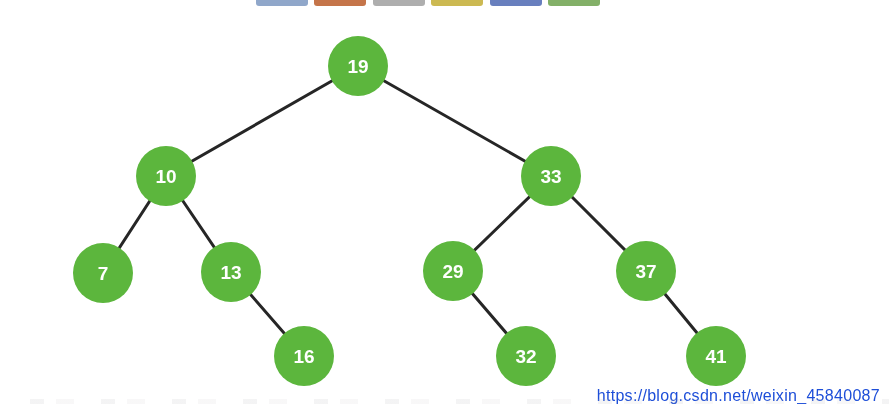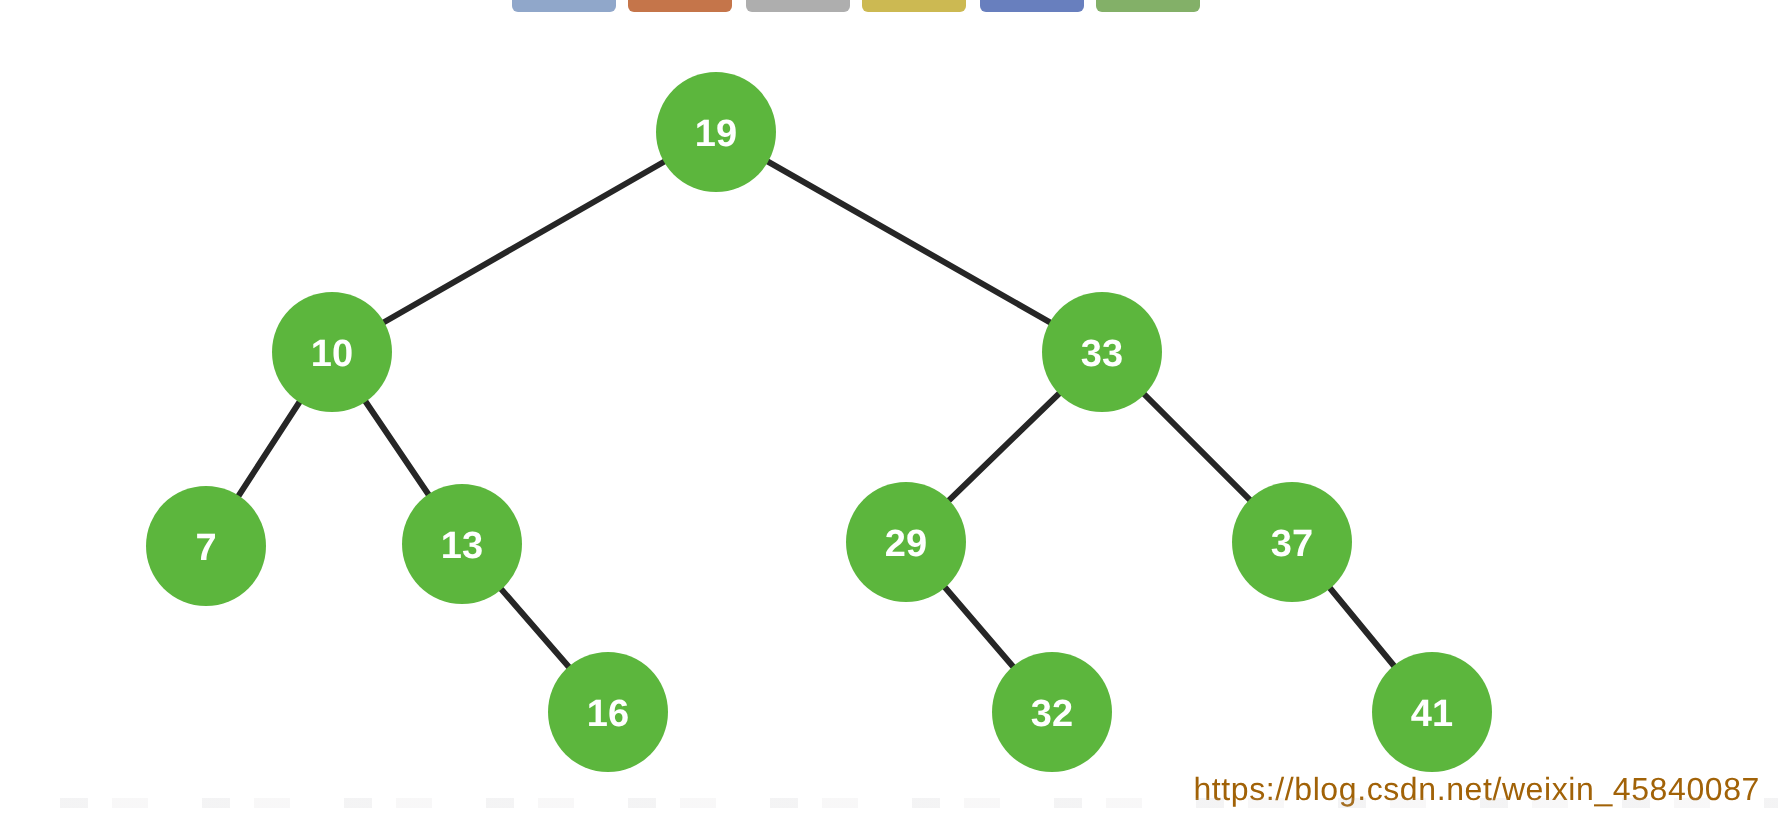--- a/index.html
+++ b/index.html
@@ -43,21 +43,21 @@
     font-size: 19px;
     fill: #ffffff;
   }
   
   .watermark {
     position: absolute;
     top: 387px;
     right: 9px;
     font-size: 16px;
     letter-spacing: 0.3px;
-    color: #a16207;
+    color: #1d4ed8;
     white-space: nowrap;
     user-select: none;
   }
   
   .bottom-cutoff-artifacts {
     position: absolute;
     bottom: 0;
     left: 30px;
     right: 0;
     height: 5px;

